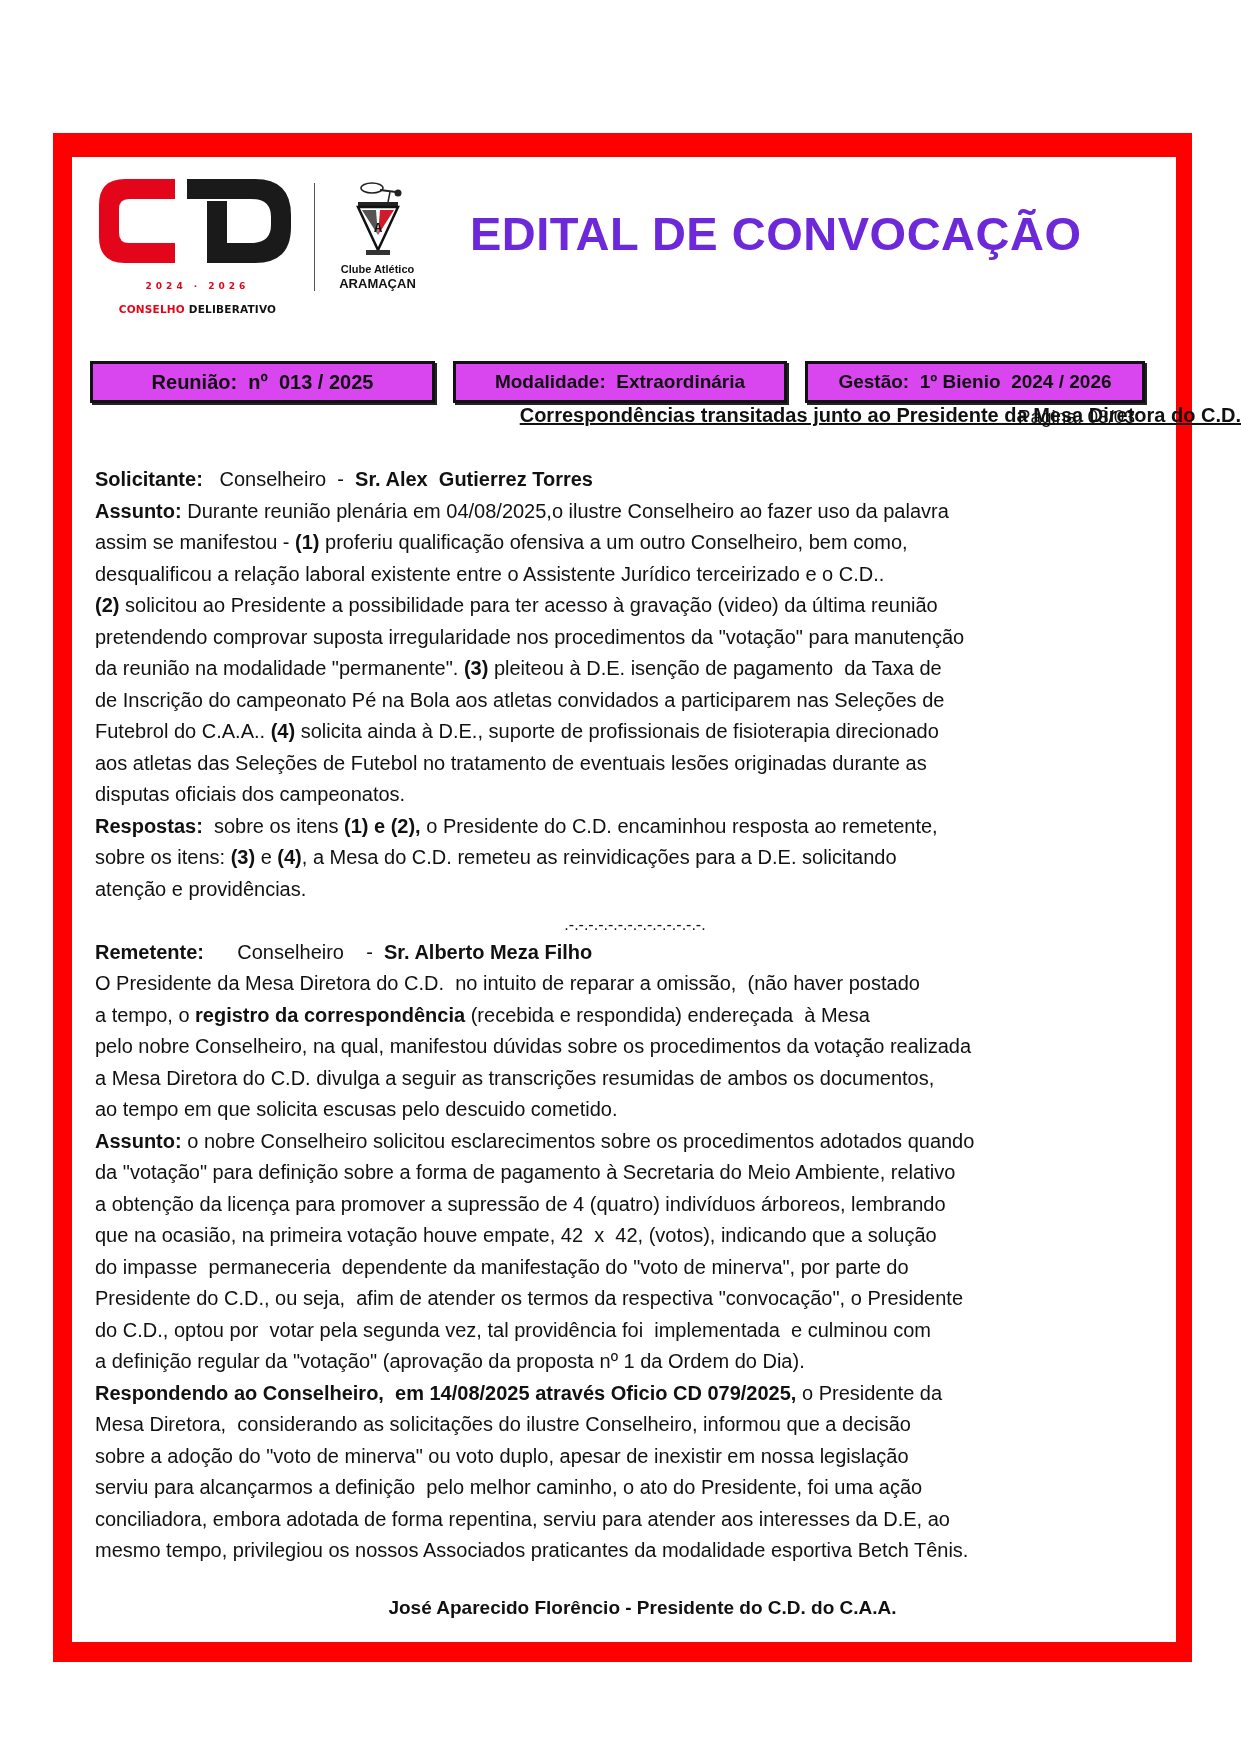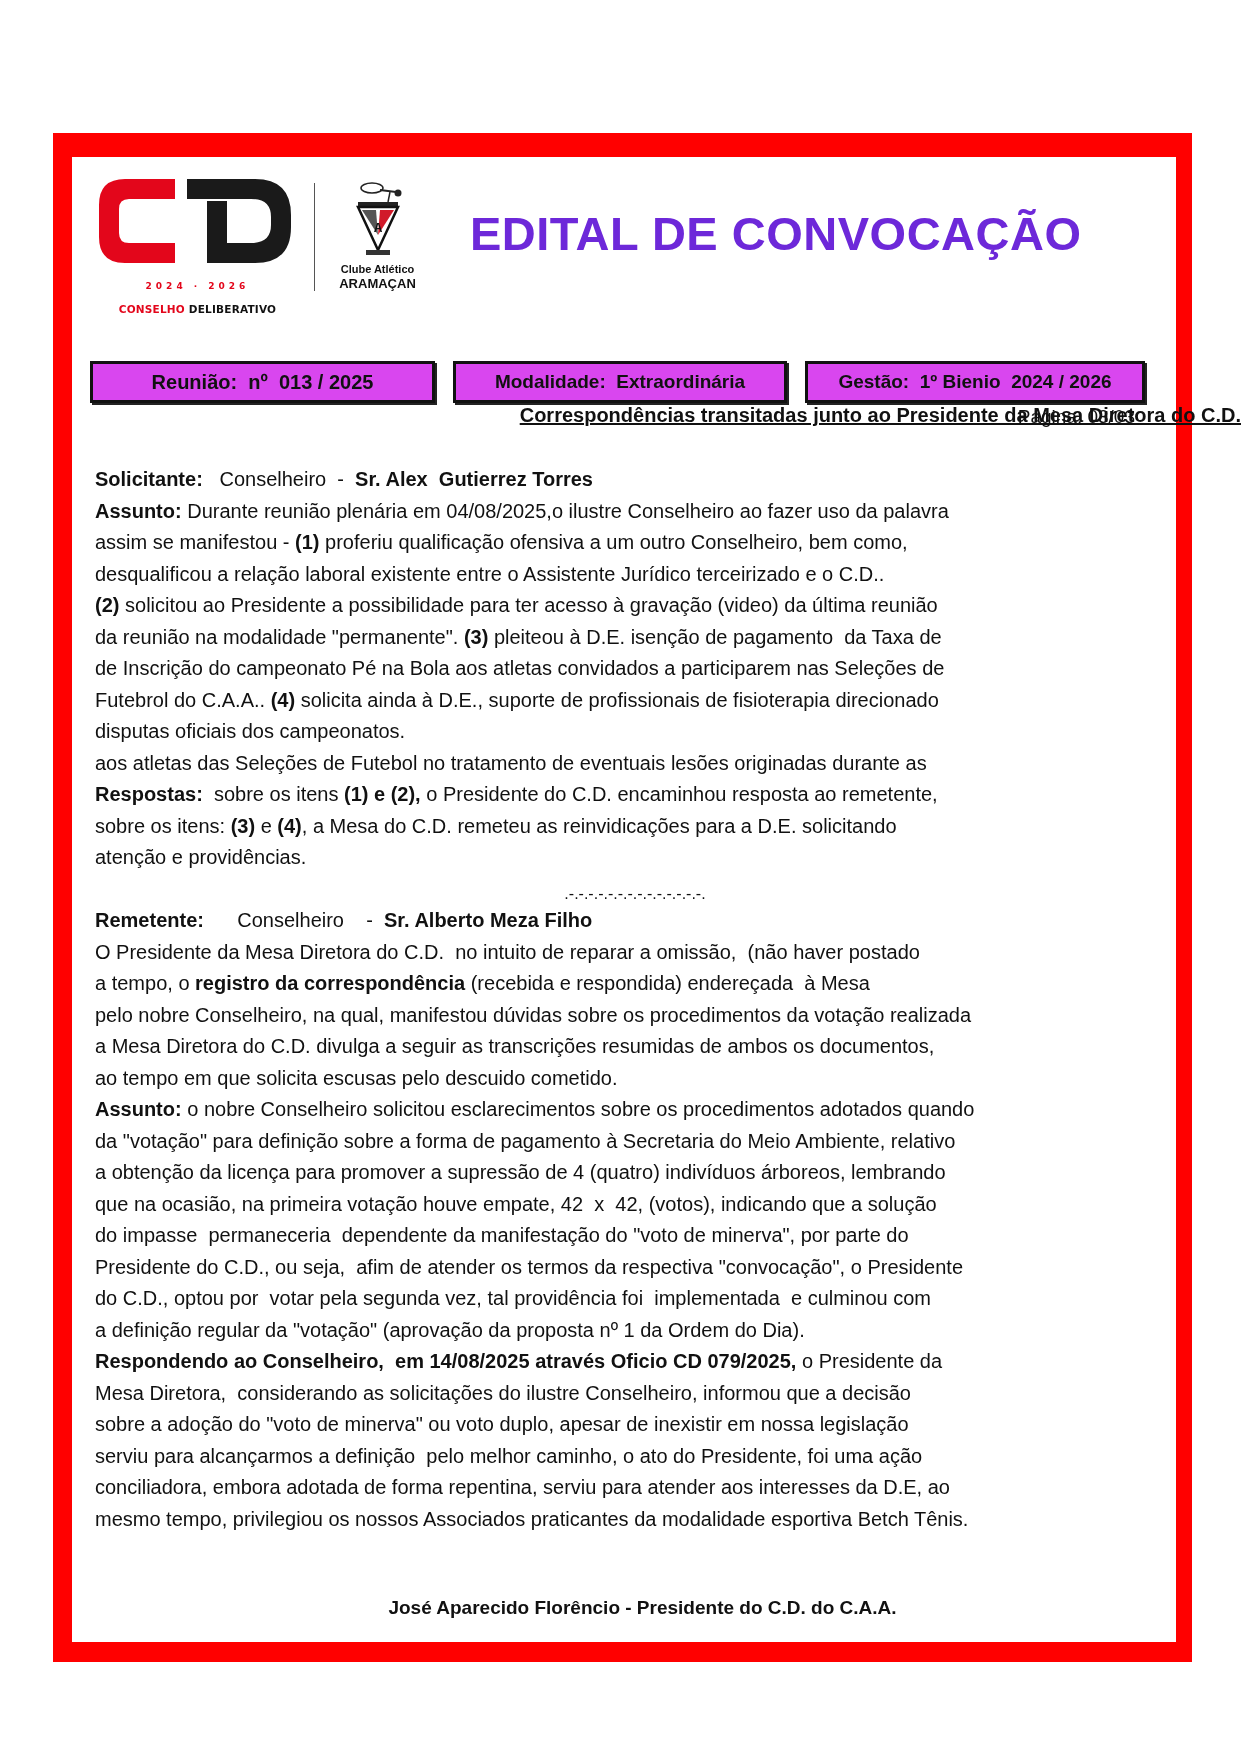--- a/index.html
+++ b/index.html
@@ -94,25 +94,26 @@
   <span>Correspondências transitadas junto ao Presidente da Mesa Diretora do C.D.</span>
 </div>
 
 <div class="body">
 
   <div class="line"><b>Solicitante:</b><span>   Conselheiro  -  </span><b>Sr. Alex  Gutierrez Torres</b></div>
   <div class="line"><b>Assunto:</b><span> Durante reunião plenária em 04/08/2025,o ilustre Conselheiro ao fazer uso da palavra</span></div>
   <div class="line"><span>assim se manifestou - </span><b>(1)</b><span> proferiu qualificação ofensiva a um outro Conselheiro, bem como,</span></div>
   <div class="line">desqualificou a relação laboral existente entre o Assistente Jurídico terceirizado e o C.D..</div>
   <div class="line"><b>(2)</b><span> solicitou ao Presidente a possibilidade para ter acesso à gravação (video) da última reunião</span></div>
+  <div class="line">pretendendo comprovar suposta irregularidade nos procedimentos da "votação" para manutenção</div>
   <div class="line"><span>da reunião na modalidade "permanente". </span><b>(3)</b><span> pleiteou à D.E. isenção de pagamento  da Taxa de</span></div>
   <div class="line">de Inscrição do campeonato Pé na Bola aos atletas convidados a participarem nas Seleções de</div>
   <div class="line"><span>Futebrol do C.A.A.. </span><b>(4)</b><span> solicita ainda à D.E., suporte de profissionais de fisioterapia direcionado</span></div>
+  <div class="line">aos atletas das Seleções de Futebol no tratamento de eventuais lesões originadas durante as</div>
   <div class="line">disputas oficiais dos campeonatos.</div>
-  <div class="line">aos atletas das Seleções de Futebol no tratamento de eventuais lesões originadas durante as</div>
   <div class="line"><b>Respostas:</b><span>  sobre os itens </span><b>(1) e (2),</b><span> o Presidente do C.D. encaminhou resposta ao remetente,</span></div>
   <div class="line"><span>sobre os itens: </span><b>(3)</b><span> e </span><b>(4)</b><span>, a Mesa do C.D. remeteu as reinvidicações para a D.E. solicitando</span></div>
   <div class="line">atenção e providências.</div>
 
   <div class="sep">.-.-.-.-.-.-.-.-.-.-.-.-.-.-.</div>
 
   <div class="line"><b>Remetente:</b><span>      Conselheiro    -  </span><b>Sr. Alberto Meza Filho</b></div>
   <div class="line">O Presidente da Mesa Diretora do C.D.  no intuito de reparar a omissão,  (não haver postado</div>
   <div class="line"><span>a tempo, o </span><b>registro da correspondência</b><span> (recebida e respondida) endereçada  à Mesa</span></div>
   <div class="line">pelo nobre Conselheiro, na qual, manifestou dúvidas sobre os procedimentos da votação realizada</div>

